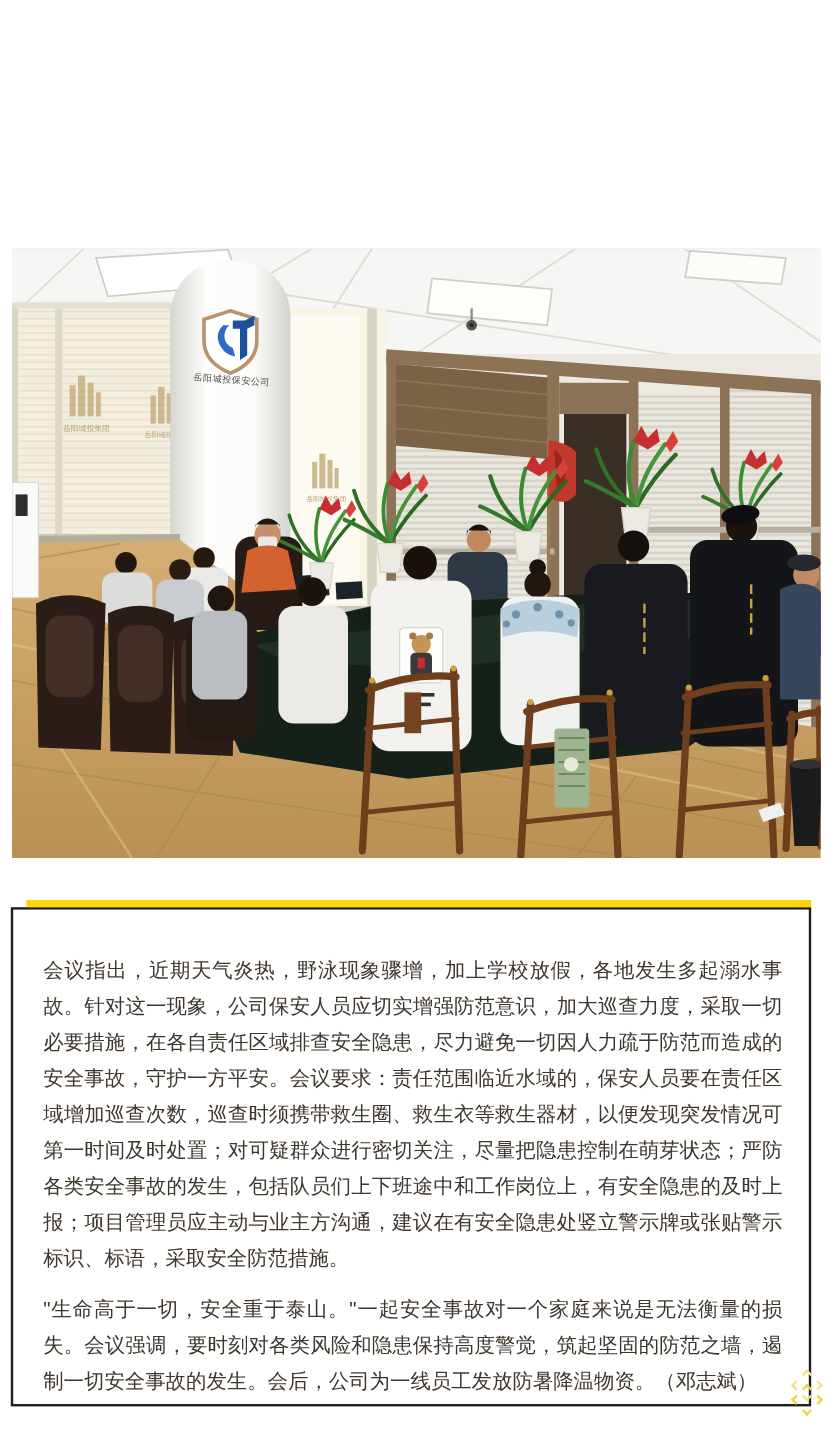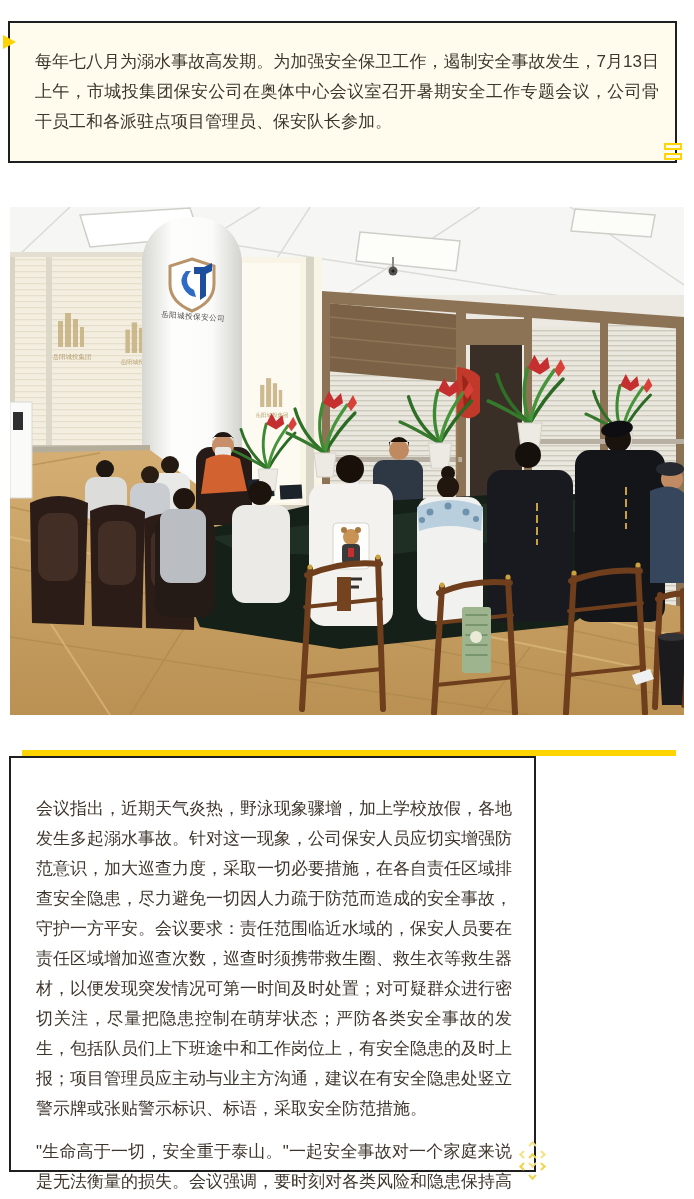--- a/index.html
+++ b/index.html
@@ -22,46 +22,38 @@
   }
   .equals{position:absolute;right:-7px;bottom:1px;}
   .equals .bar{
     width:14px;height:3px;border:2px solid #FFD400;background:#FFFCEE;margin-top:3px;
   }
   
   .photo-wrap{position:absolute;left:10px;top:207px;width:674px;height:508px;overflow:hidden;background:#eceadf;}
   .photo-wrap svg{display:block;}
   
   .body-card{
-    position:absolute;left:9px;top:756px;width:527px;height:416px;box-sizing:border-box;
+    position:absolute;left:9px;top:756px;width:667px;height:416px;box-sizing:border-box;
     border:2px solid #1F1F1F;background:#ffffff;
   }
   .body-card .topbar{
     position:absolute;left:11px;top:-8px;width:654px;height:6px;background:#FFD400;
   }
   .body-text{padding:36px 22px 0 25px;font-size:17px;line-height:30px;text-align:justify;}
   .body-text p{margin:0;}
   .body-text p + p{margin-top:13px;}
   .diamond{position:absolute;width:15px;height:15px;border:2px dashed #F5DB66;transform:rotate(45deg);}
   .d1{right:-8px;bottom:6px;border-color:#F7E187;}
   .d2{right:-8px;bottom:-6px;border-color:#F2D44B;}
 </style>
 </head>
 <body>
 
 <div class="page">
 
-  <div class="intro-card">
-    <div class="tri"></div>
-    <div class="intro-text">每年七八月为溺水事故高发期。为加强安全保卫工作，遏制安全事故发生，7月13日上午，市城投集团保安公司在奥体中心会议室召开暑期安全工作专题会议，公司骨干员工和各派驻点项目管理员、保安队长参加。</div>
-    <div class="equals">
-      <div class="bar"></div>
-      <div class="bar"></div>
-    </div>
-  </div>
 
   <div class="photo-wrap">
     <svg width="674" height="508" viewBox="0 0 674 508" xmlns="http://www.w3.org/2000/svg">
       <defs>
         <linearGradient id="colG" x1="0" y1="0" x2="1" y2="0">
           <stop offset="0" stop-color="#d6d6d2"></stop>
             <stop offset="0.3" stop-color="#fdfdfb"></stop>
           <stop offset="0.7" stop-color="#fbfbf9"></stop>
             <stop offset="1" stop-color="#d2d2ce"></stop>
         </linearGradient>

